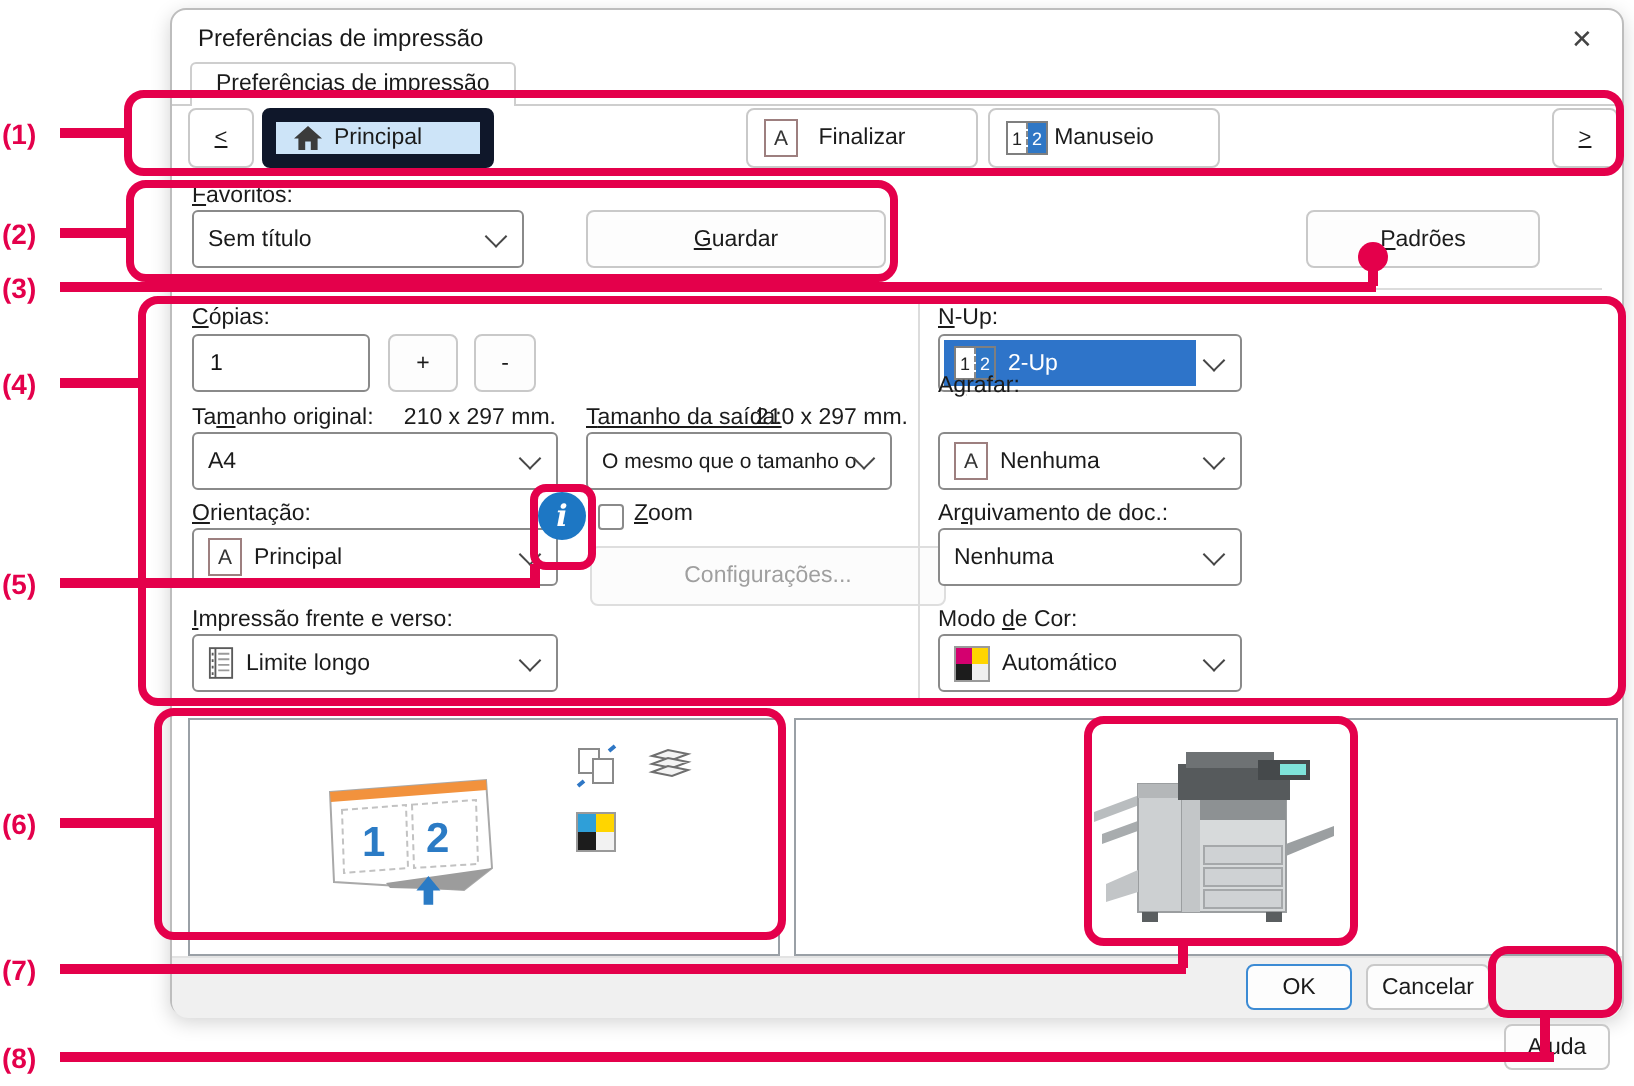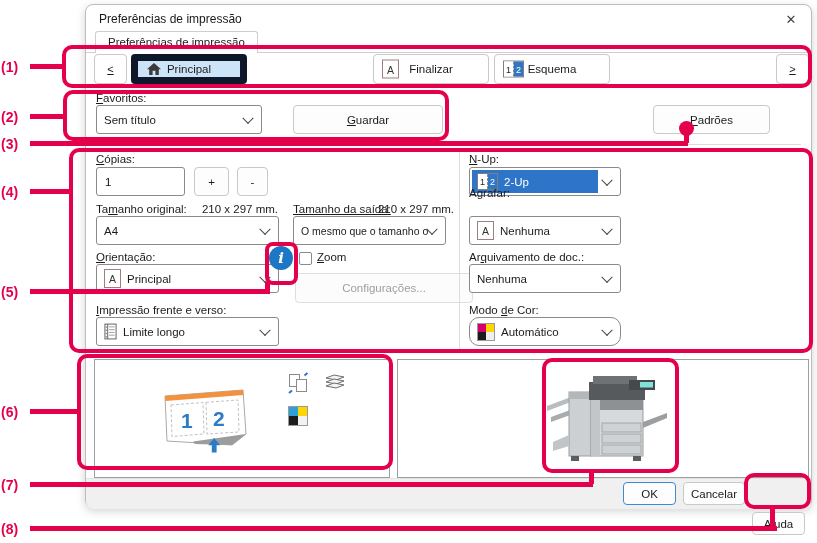--- a/index.html
+++ b/index.html
@@ -111,21 +111,21 @@
       <span>Finalizar</span>
     </div>
 
     <div class="tbtn" style="left:408px;width:116px;">
       <span class="ticon">
         <span class="nupicon">
             <span class="n1">1</span>
             <span class="n2">2</span>
           </span>
       </span>
-      <span>Esquema</span>
+      <span>Manuseio</span>
     </div>
 
 
     <div class="tbtn navbtn" style="left:690px;width:33px;">
         <u>&gt;</u>
       </div>
 
     <div class="lbl" style="left:10px;top:87px;"><u>F</u>avoritos:</div>
     <div class="dd" style="left:10px;top:100px;width:166px;">
       <span class="txt">Sem título</span>
@@ -200,21 +200,21 @@
       <span class="chev"></span>
     </div>
 
     <div class="lbl" style="left:383px;top:246px;">Ar<u>q</u>uivamento de doc.:</div>
     <div class="dd" style="left:383px;top:259px;width:152px;">
       <span class="txt">Nenhuma</span>
       <span class="chev"></span>
     </div>
 
     <div class="lbl" style="left:383px;top:299px;">Modo <u>d</u>e Cor:</div>
-    <div class="dd" style="left:383px;top:312px;width:152px;border-radius:10px;">
+    <div class="dd" style="left:383px;top:312px;width:152px;">
       <span class="cmyk">
         <span style="background:#d4006f;"></span>
           <span style="background:#ffd500;"></span>
         <span style="background:#1c1c1c;"></span>
           <span style="background:#efefef;"></span>
       </span>
       <span class="txt">Automático</span>
       <span class="chev"></span>
     </div>
 

